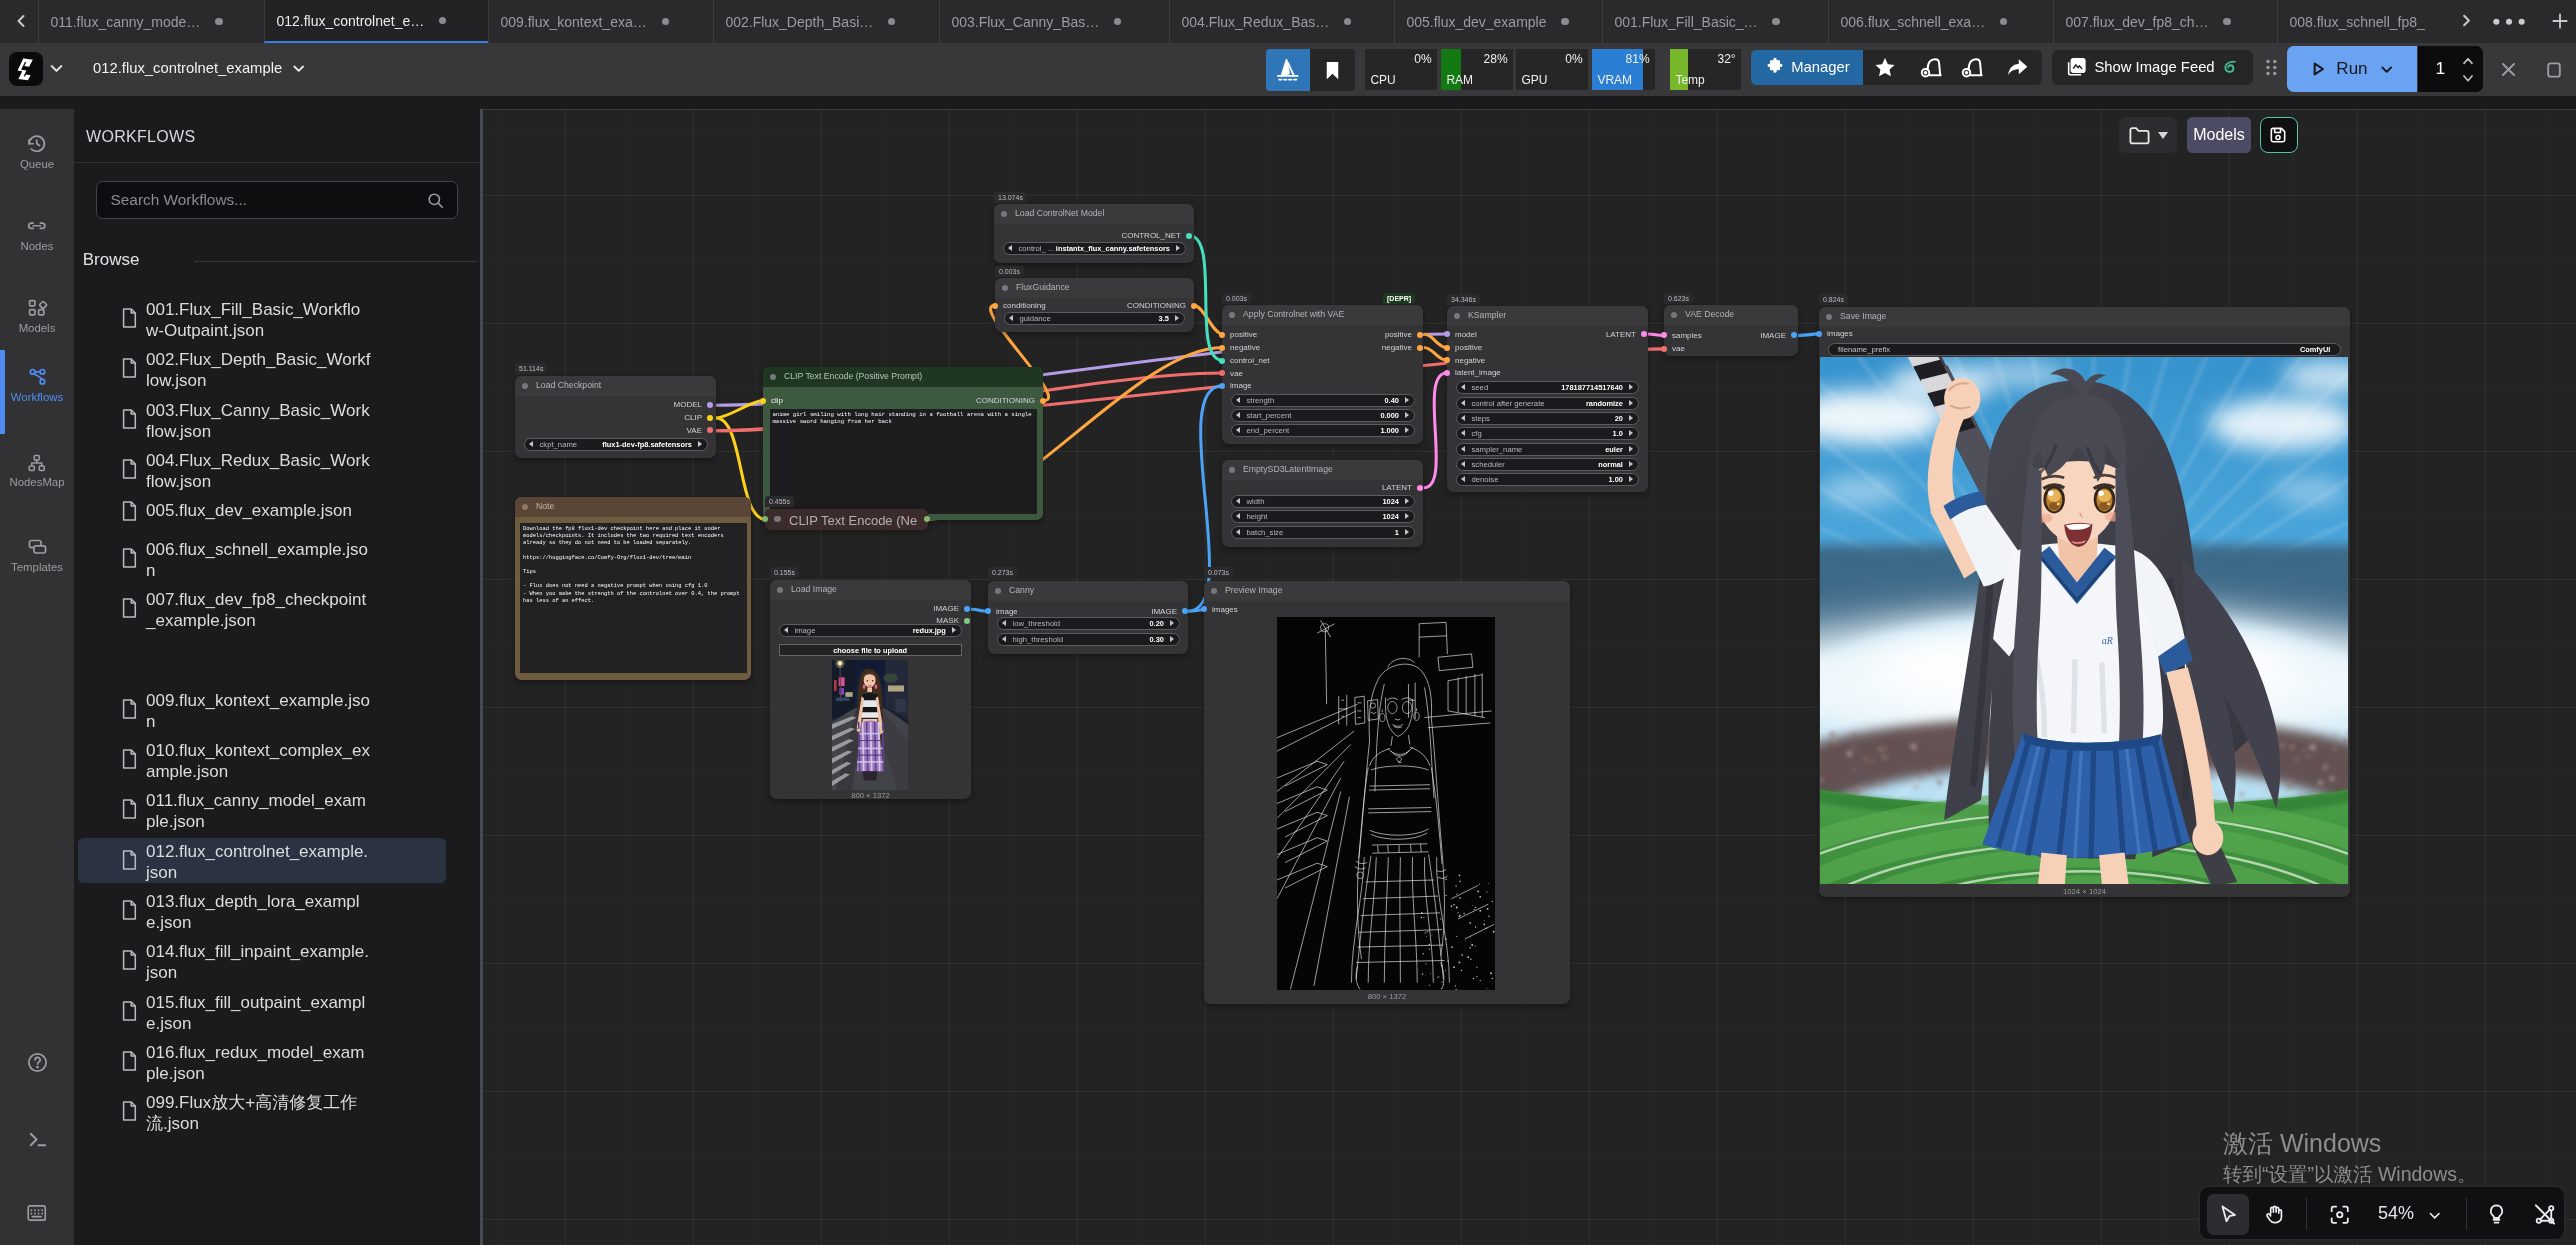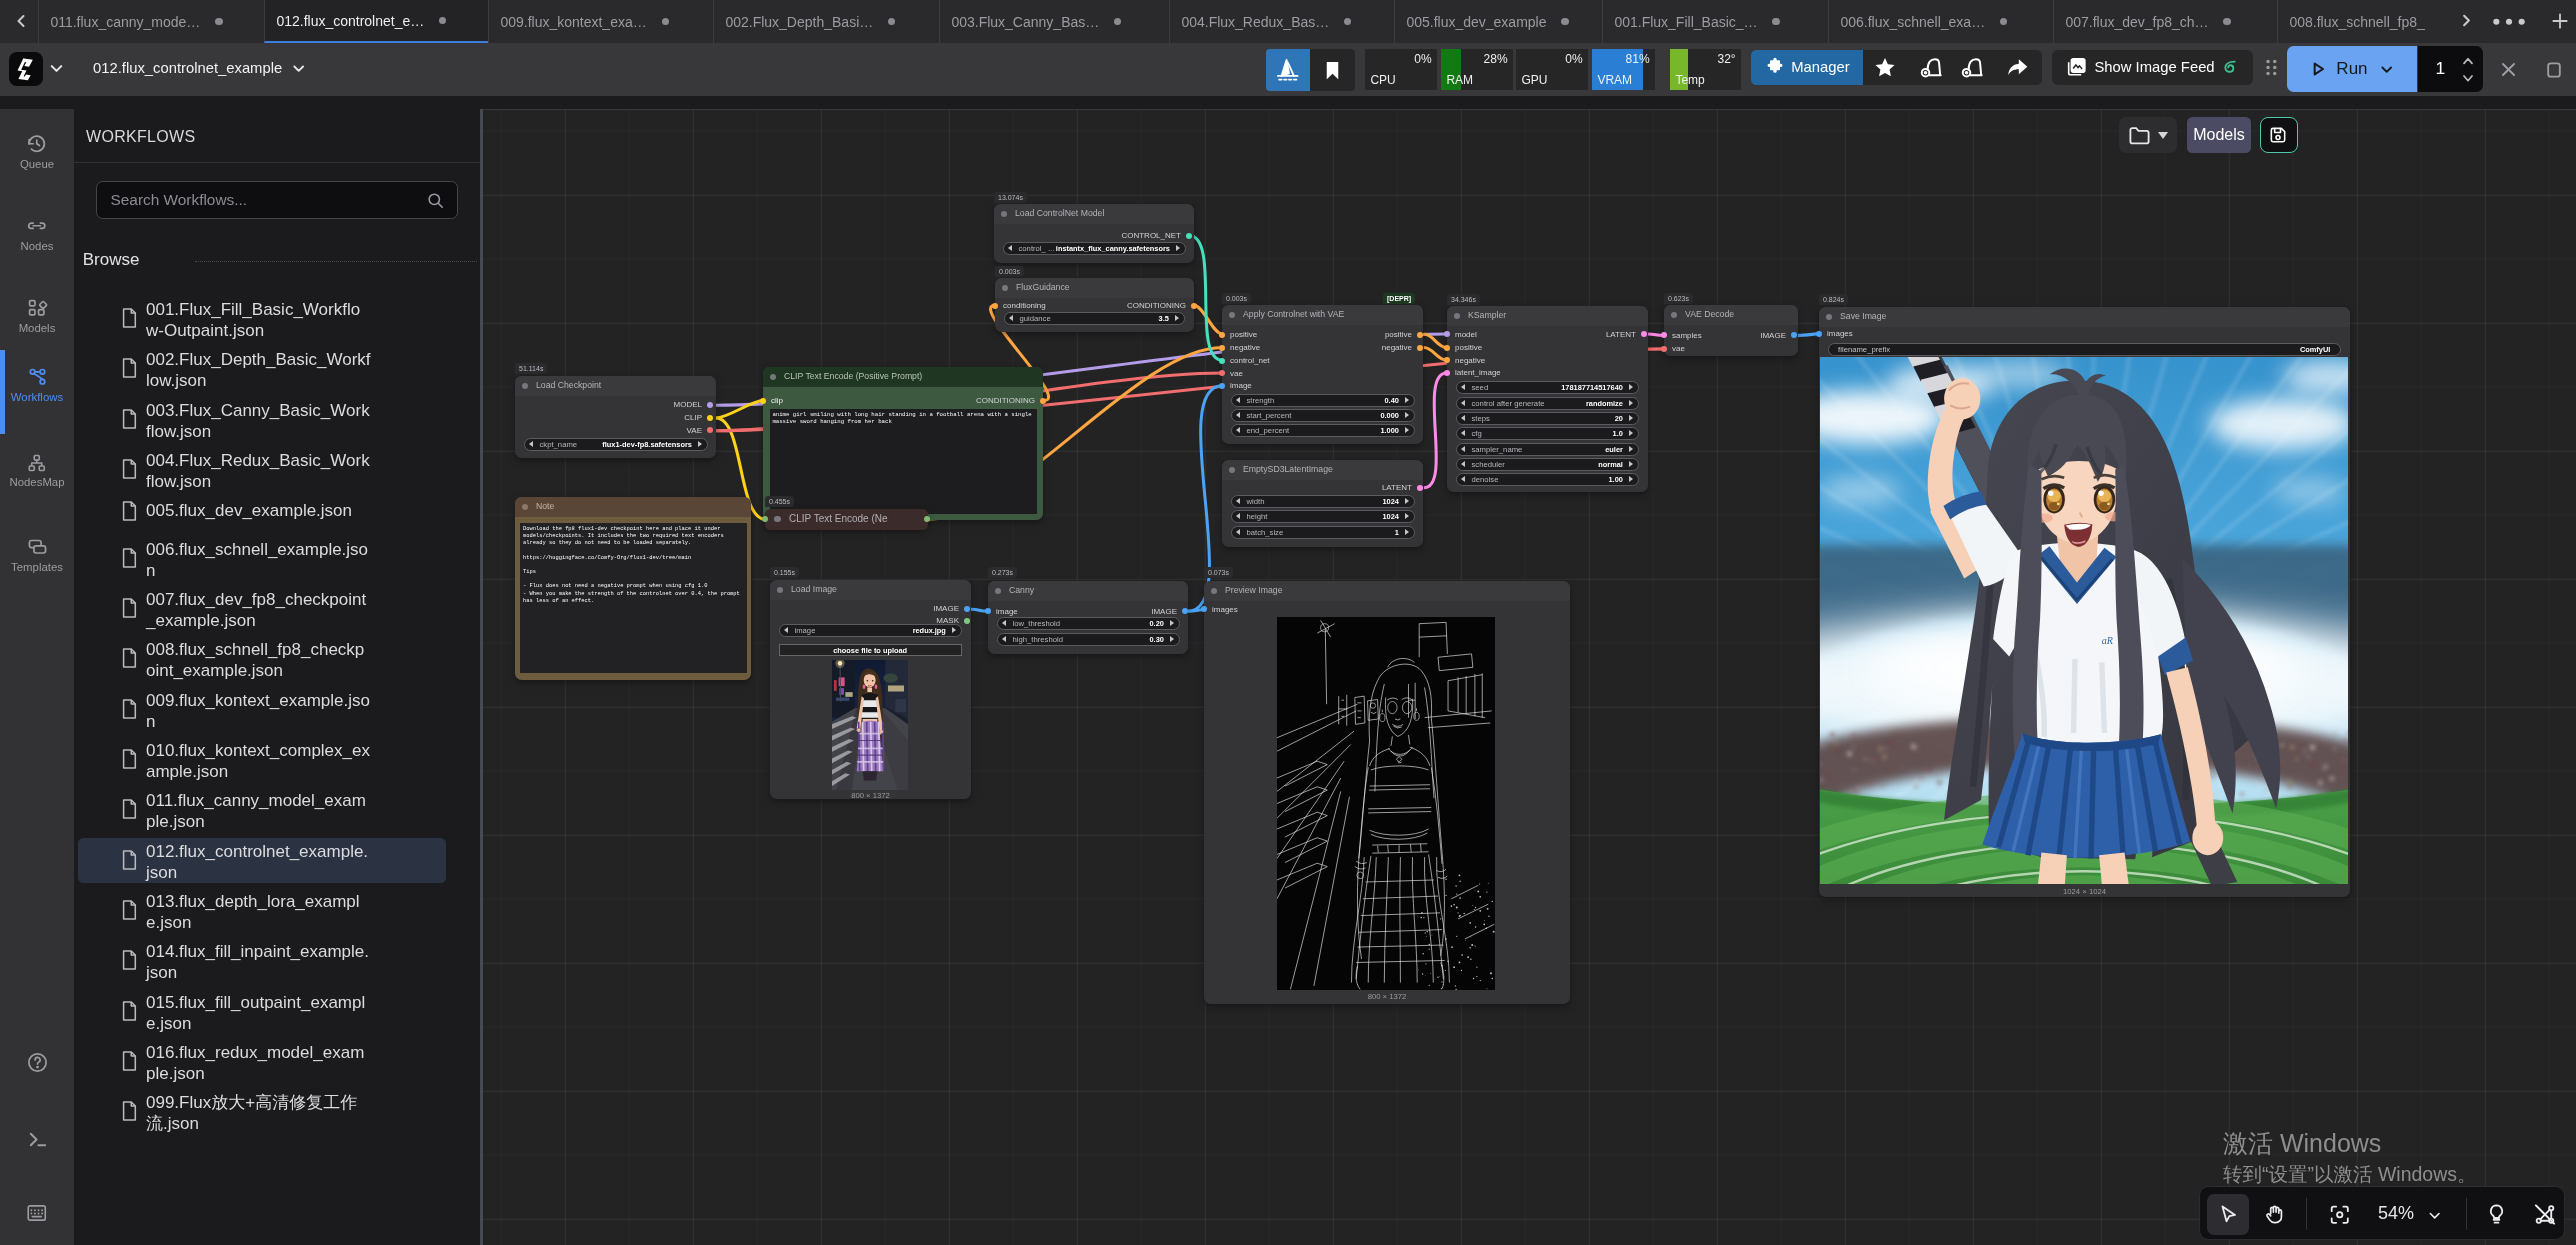--- a/index.html
+++ b/index.html
@@ -361,27 +361,20 @@
         </svg></span>
       <div class="tx">006.flux_schnell_example.jso<br>n</div>
     </div>
 <div class="witem" style="top:465px;height:45px">
       <span style="position:absolute;left:42px;top:11.4px"><svg width="18" height="22" viewBox="0 0 20 24" fill="none" stroke="#b9b9be" stroke-width="1.7" stroke-linejoin="round">
           <path d="M4 2 H12.5 L17 6.5 V22 H4 Z"></path>
           <path d="M12.5 2 V6.5 H17"></path>
         </svg></span>
       <div class="tx">007.flux_dev_fp8_checkpoint<br>_example.json</div>
     </div>
-<div class="witem" style="top:515px;height:45px">
-      <span style="position:absolute;left:42px;top:11.4px"><svg width="18" height="22" viewBox="0 0 20 24" fill="none" stroke="#b9b9be" stroke-width="1.7" stroke-linejoin="round">
-          <path d="M4 2 H12.5 L17 6.5 V22 H4 Z"></path>
-          <path d="M12.5 2 V6.5 H17"></path>
-        </svg></span>
-      <div class="tx">008.flux_schnell_fp8_checkp<br>oint_example.json</div>
-    </div>
 <div class="witem" style="top:566px;height:45px">
       <span style="position:absolute;left:42px;top:11.4px"><svg width="18" height="22" viewBox="0 0 20 24" fill="none" stroke="#b9b9be" stroke-width="1.7" stroke-linejoin="round">
           <path d="M4 2 H12.5 L17 6.5 V22 H4 Z"></path>
           <path d="M12.5 2 V6.5 H17"></path>
         </svg></span>
       <div class="tx">009.flux_kontext_example.jso<br>n</div>
     </div>
 <div class="witem" style="top:616px;height:45px">
       <span style="position:absolute;left:42px;top:11.4px"><svg width="18" height="22" viewBox="0 0 20 24" fill="none" stroke="#b9b9be" stroke-width="1.7" stroke-linejoin="round">
           <path d="M4 2 H12.5 L17 6.5 V22 H4 Z"></path>
@@ -495,21 +488,21 @@
 <div class="slot" style="left:8px;top:27px;color:#f0f0f0">clip</div>
 <span class="sdot" style="left:277px;top:30.5px;background:#ffa640"></span>
 <div class="slot" style="left:0;width:272px;text-align:right;top:27px">CONDITIONING</div>
 <div style="position:absolute;left:6.7px;top:42px;width:267px;height:105px;background:#1d1d1f;color:#fff;font-family:'Liberation Mono',monospace;font-size:5.7px;line-height:7.2px;padding:2px 2.7px">anime girl smiling with long hair standing in a football arena with a single massive sword hanging from her back</div>
 </div>
 <div class="badge" style="left:282px;top:386px;background:#2b2b2e;color:#bcbcc1;">0.455s</div>
 <div class="node" style="left:282px;top:399px;width:163px;height:21px;background:#3c2b2b;border-radius:5.4px">
 <span class="sdot" style="left:-2.7px;top:6.7px;background:#83b871"></span>
 <span class="sdot" style="left:159px;top:6.7px;background:#83b871"></span>
 <span class="nd" style="position:absolute;left:9.4px;top:6.7px;width:6.7px;height:6.7px;border-radius:50%;background:#77777d"></span>
-<div style="position:absolute;left:24px;top:4px;color:#b0b0b5;font-size:10px">CLIP Text Encode (Ne</div>
+<div style="position:absolute;left:24px;top:4px;color:#b0b0b5;font-size:13px">CLIP Text Encode (Ne</div>
 </div>
 <div class="badge" style="left:511px;top:82px;background:#2b2b2e;color:#bcbcc1;">13.074s</div>
 <div class="node" style="left:511px;top:94px;width:200px;height:59px;background:#343437">
 <div class="ntitle" style="background:#3a3a3d;color:#b4b4b9">
         <span class="nd"></span>
         <span class="tt">Load ControlNet Model</span>
       </div>
 <span class="sdot" style="left:192px;top:28.5px;background:#45e0bc"></span>
 <div class="slot" style="left:0;width:187px;text-align:right;top:25px">CONTROL_NET</div>
 <div class="widget" style="left:8.7px;top:38px;width:183px">

